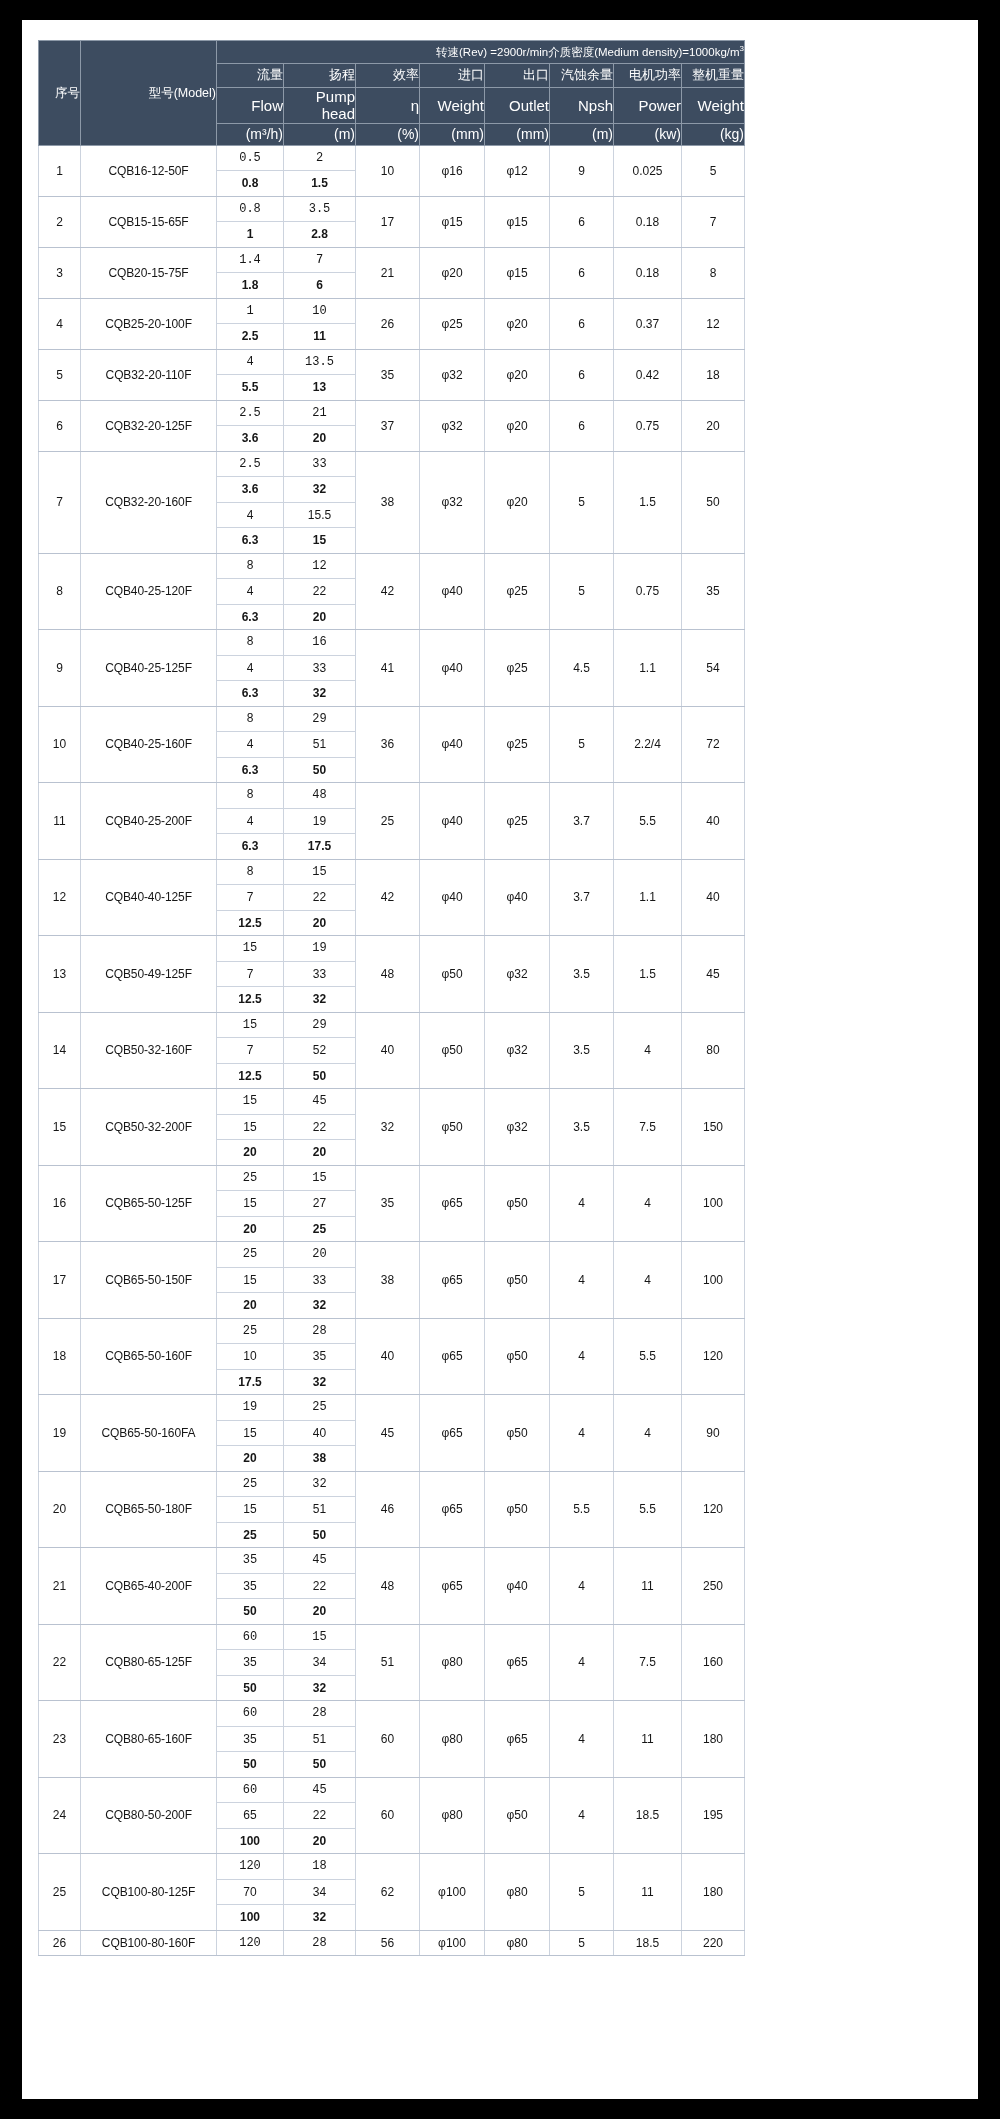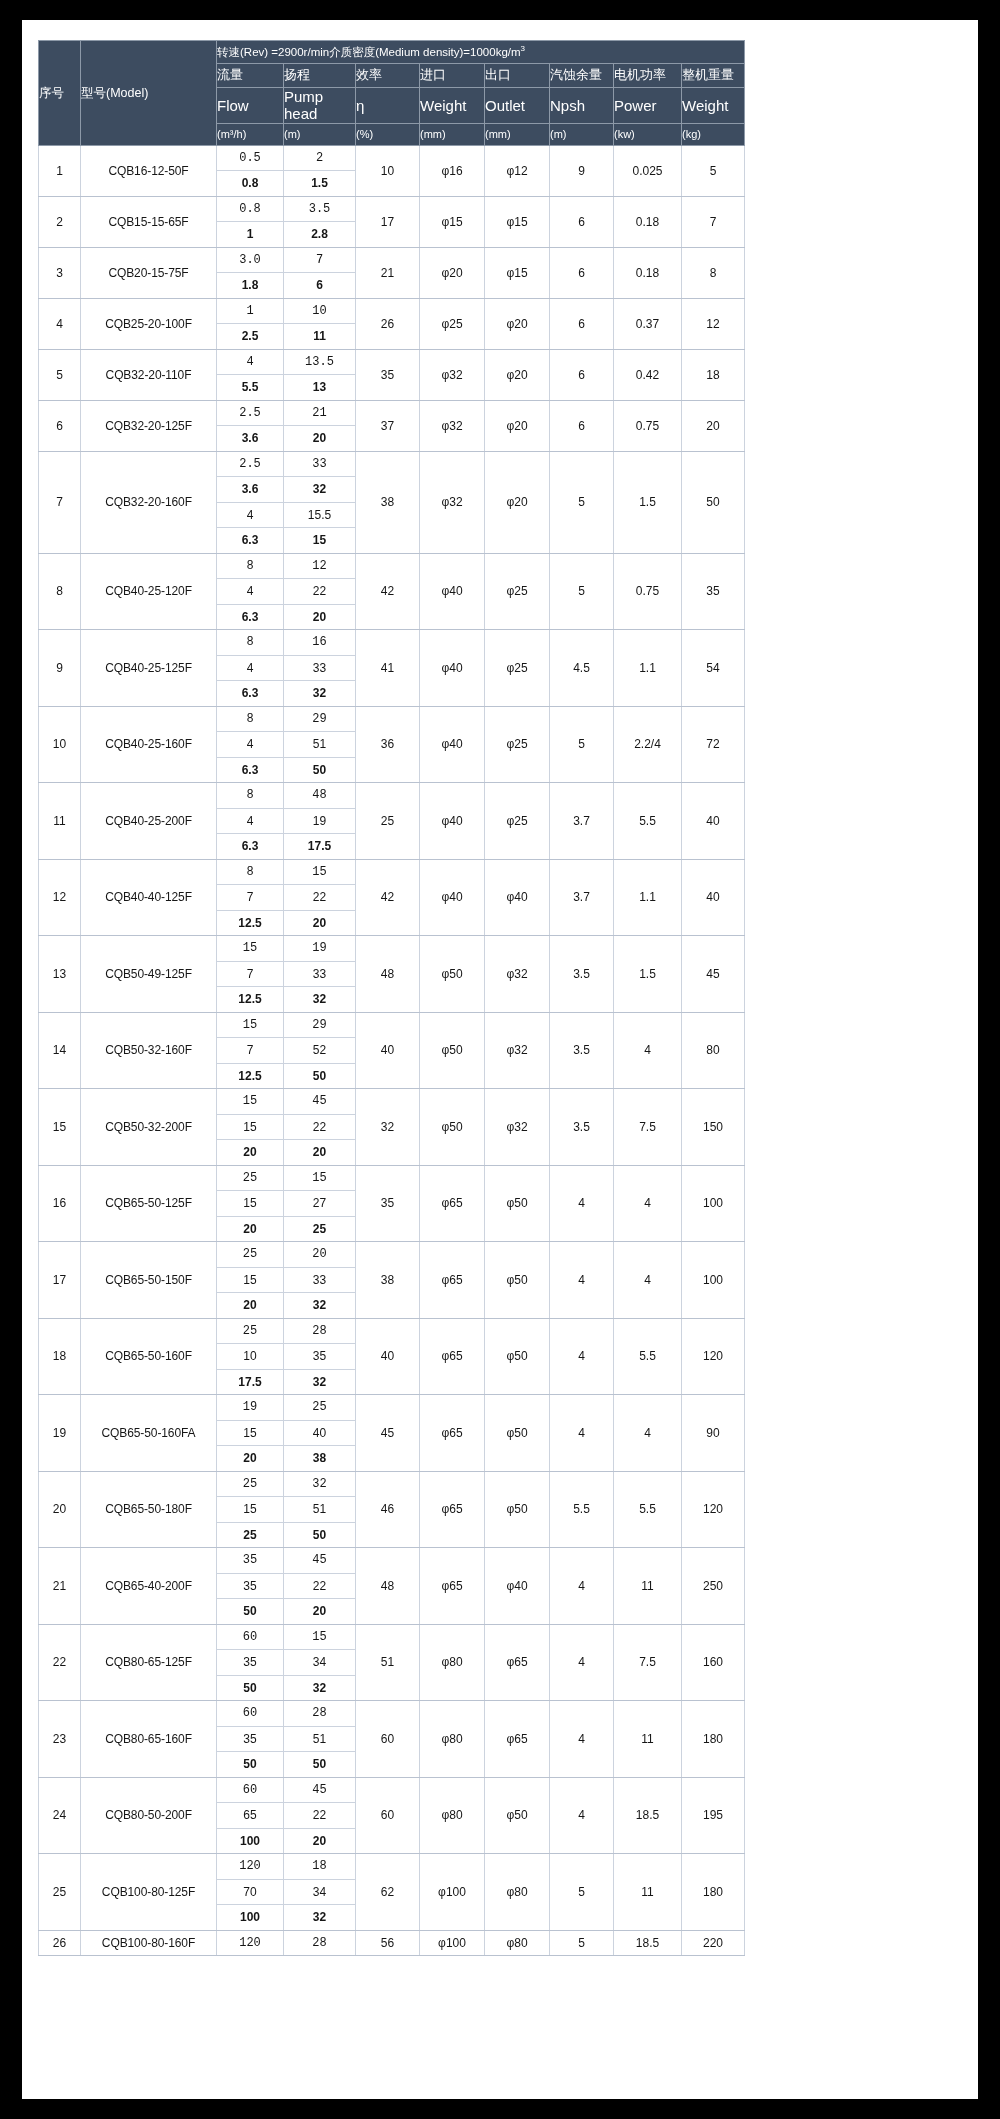--- a/index.html
+++ b/index.html
@@ -58,36 +58,36 @@
   table.spec col.c-npsh    { width: 64px; }
   table.spec col.c-power   { width: 68px; }
   table.spec col.c-weight  { width: 63px; }
 
   
   table.spec thead th {
     background: #3d4c60;
     color: #ffffff;
     font-weight: normal;
     border: 1px solid #8d99a8;
-    text-align: left;
+    text-align: right;
     vertical-align: middle;
     padding: 0;
     line-height: 1.15;
   }
   th.banner {
     text-align: right;
     padding: 3px 8px 3px 4px;
     height: 22px;
     font-size: 11.5px;
     white-space: nowrap;
   }
   th.banner sup { font-size: 8px; vertical-align: super; }
   th.h-cn { height: 23px; font-size: 13px; }
   th.h-en { height: 23px; font-size: 15px; }
-  th.h-un { height: 21px; font-size: 11px; }
+  th.h-un { height: 21px; font-size: 14px; }
   th.corner {
     font-size: 12.5px;
   }
 
   
   table.spec tbody td {
     border: 1px solid #ccd3de;
     text-align: center;
     vertical-align: middle;
     padding: 0;
@@ -196,21 +196,21 @@
               <td class="group" rowspan="2">0.18</td>
               <td class="group" rowspan="2">7</td>
             </tr>
             <tr class="grp-last">
               <td class="sub bold-val">1</td>
               <td class="sub bold-val">2.8</td>
             </tr>
             <tr class="grp-first">
               <td class="no group" rowspan="2">3</td>
               <td class="model group" rowspan="2">CQB20-15-75F</td>
-              <td class="sub">3.0</td>
+              <td class="sub">1.4</td>
               <td class="sub">7</td>
               <td class="group" rowspan="2">21</td>
               <td class="group" rowspan="2">φ20</td>
               <td class="group" rowspan="2">φ15</td>
               <td class="group" rowspan="2">6</td>
               <td class="group" rowspan="2">0.18</td>
               <td class="group" rowspan="2">8</td>
             </tr>
             <tr class="grp-last">
               <td class="sub bold-val">1.8</td>

